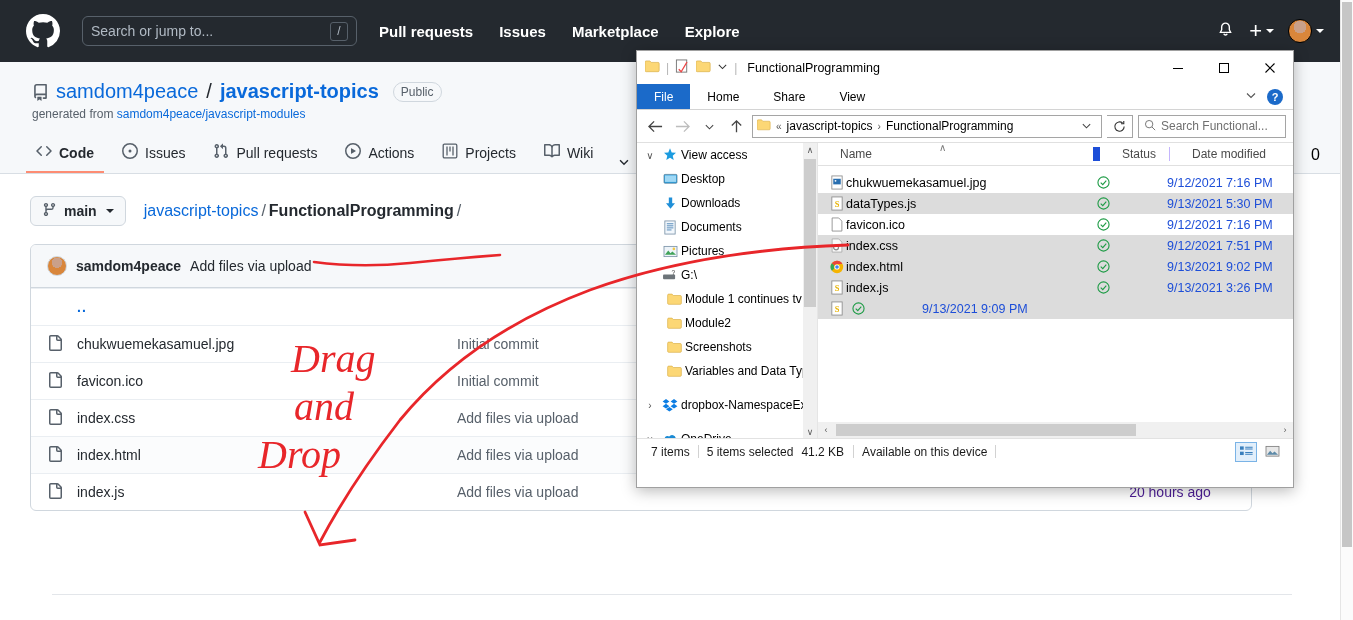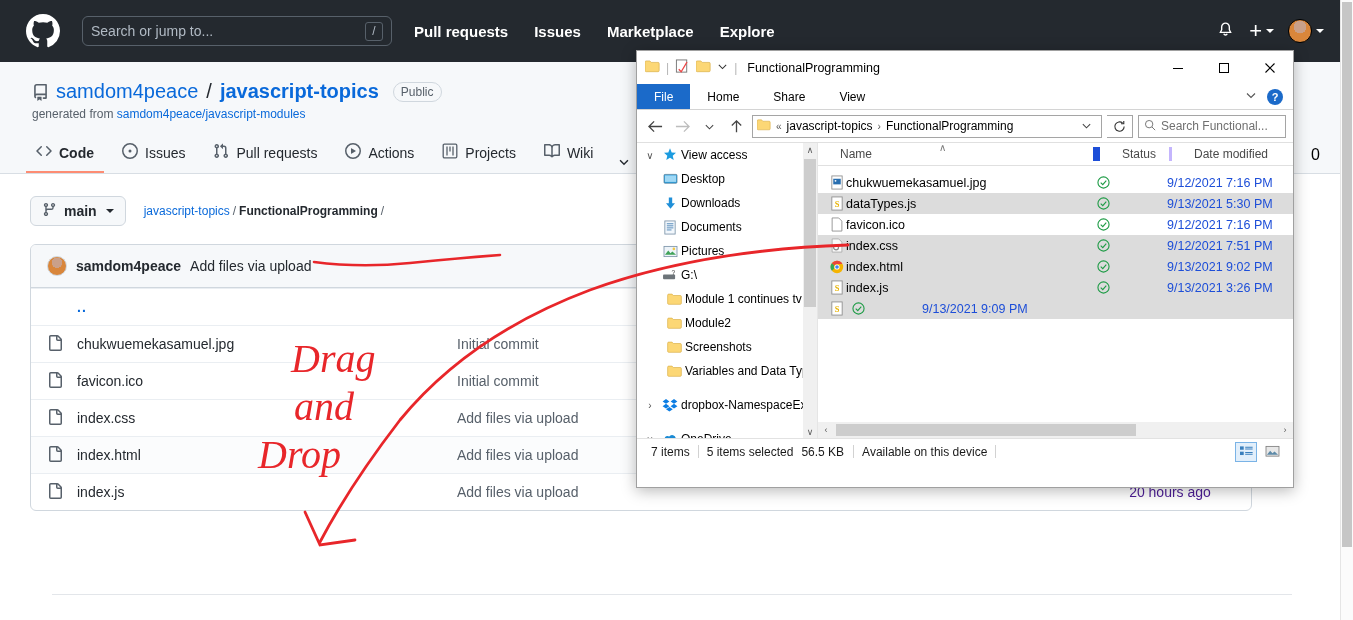--- a/index.html
+++ b/index.html
@@ -12,21 +12,21 @@
 
   
   #gh-page { position:absolute; left:0; top:0; width:1340px; height:620px; background:#fff; }
 
   .gh-header {
     height:62px; background:#24292f; display:flex; align-items:center;
     padding:0 16px 0 26px; gap:0;
   }
   .gh-logo { width:34px; height:34px; flex:0 0 auto; }
   .gh-search {
-    margin-left:22px; width:310px; height:30px; border:1px solid #57606a;
+    margin-left:22px; width:275px; height:30px; border:1px solid #57606a;
     border-radius:6px; display:flex; align-items:center; padding:0 8px;
     background:transparent;
   }
   .gh-search input {
     flex:1; background:transparent; border:none; outline:none;
     color:#c9d1d9; font-size:14px; font-family:"Liberation Sans", sans-serif;
     padding:0;
   }
   .gh-search input::placeholder { color:#b1bac4; }
   .gh-slash {
@@ -86,21 +86,21 @@
   .branch-row { display:flex; align-items:center; gap:18px; }
   .branch-btn {
     display:flex; align-items:center; gap:7px;
     border:1px solid #d0d7de; border-radius:6px; background:#f6f8fa;
     padding:5px 11px; font-size:14px; font-weight:600; color:#24292f;
   }
   .branch-caret {
     width:0;height:0;border-left:4px solid transparent;border-right:4px solid transparent;
     border-top:4px solid #24292f; margin-left:2px;
   }
-  .crumbs { font-size:12px; color:#24292f; }
+  .crumbs { font-size:16px; color:#24292f; }
   .crumbs a { color:#0969da; text-decoration:none; font-weight:400; }
   .crumbs .cur { font-weight:600; color:#24292f; }
   .crumbs .sl { color:#57606a; padding:0 3px; }
 
   .filebox {
     margin-top:18px; border:1px solid #d0d7de; border-radius:6px; overflow:hidden;
     background:#fff; width:1222px;
   }
   .fb-head {
     background:#f6f8fa; display:flex; align-items:center; gap:9px;
@@ -185,21 +185,21 @@
   .nav-pin { margin-left:auto; color:#9a9a9a; flex:0 0 auto; padding-left:6px; }
   .nav-scroll { position:absolute; right:0; top:0; width:14px; height:296px; background:#f0f0f0; }
   .nav-scroll .arw { height:14px; display:flex;align-items:center;justify-content:center;color:#5a5a5a;font-size:9px; }
   .nav-thumb { position:absolute; left:1px; top:16px; width:12px; height:148px; background:#cdcdcd; }
 
   .ex-list { flex:1; position:relative; background:#fff; border-left:1px solid #e5e5e5; }
   .lst-head { height:23px; display:flex; align-items:center; border-bottom:1px solid #e0e0e0; font-size:12px; color:#4a4a4a; }
   .lst-head .c { padding-left:22px; position:relative; }
   .lst-head .c.name { width:275px; }
   .lst-head .c.status { width:76px; border-left:7px solid #1d4ed8; }
-  .lst-head .c.date { flex:1; border-left:3px solid #c4b5fd; }
+  .lst-head .c.date { flex:1; border-left:1px solid #c4b5fd; }
   .sortmark { position:absolute; left:121px; top:-5px; color:#7a7a7a; font-size:10px; }
   .lst-row { height:21px; display:flex; align-items:center; font-size:12.5px; color:#000; }
   .lst-row.sel { background:#dcdcdc; }
   .lst-fico { width:28px; display:flex; align-items:center; justify-content:center; padding-left:10px; flex:0 0 auto; }
   .lst-fname { width:245px; }
   .lst-status { width:76px; display:flex; align-items:center; justify-content:flex-start; padding-left:6px; }
   .lst-date { flex:1; color:#1d4ed8; }
   .hsb { position:absolute; left:0; right:0; bottom:0; height:16px; background:#f0f0f0; display:flex; align-items:center; }
   .hsb .arw { width:16px; text-align:center; color:#5a5a5a; font-size:9px; }
   .hsb-thumb { height:12px; background:#cdcdcd; flex:0 0 auto; width:300px; margin-left:2px; }
@@ -827,21 +827,21 @@
         <div class="hsb-thumb"></div>
         <div class="arw" style="margin-left:auto">›</div>
       </div>
     </div>
   </div>
 
   <div class="ex-status">
     <span class="st-seg">7 items</span>
     <span class="st-div"></span>
     <span class="st-seg">5 items selected</span>
-    <span>56.5 KB</span>
+    <span>41.2 KB</span>
     <span class="st-div" style="margin-left:9px"></span>
     <span class="st-seg">Available on this device</span>
     <span class="st-div"></span>
     <span class="st-right">
       <span class="viewbtn on">
         <svg width="15" height="13" viewBox="0 0 16 14">
             <rect x="1" y="1.5" width="4" height="3.6" fill="#3a7fbd"></rect>
             <rect x="1" y="7.2" width="4" height="3.6" fill="#3a7fbd"></rect>
             <path d="M6.6 2.4h8M6.6 4.2h8M6.6 8.1h8M6.6 9.9h8" stroke="#3a7fbd" stroke-width="1.1"></path>
           </svg>

